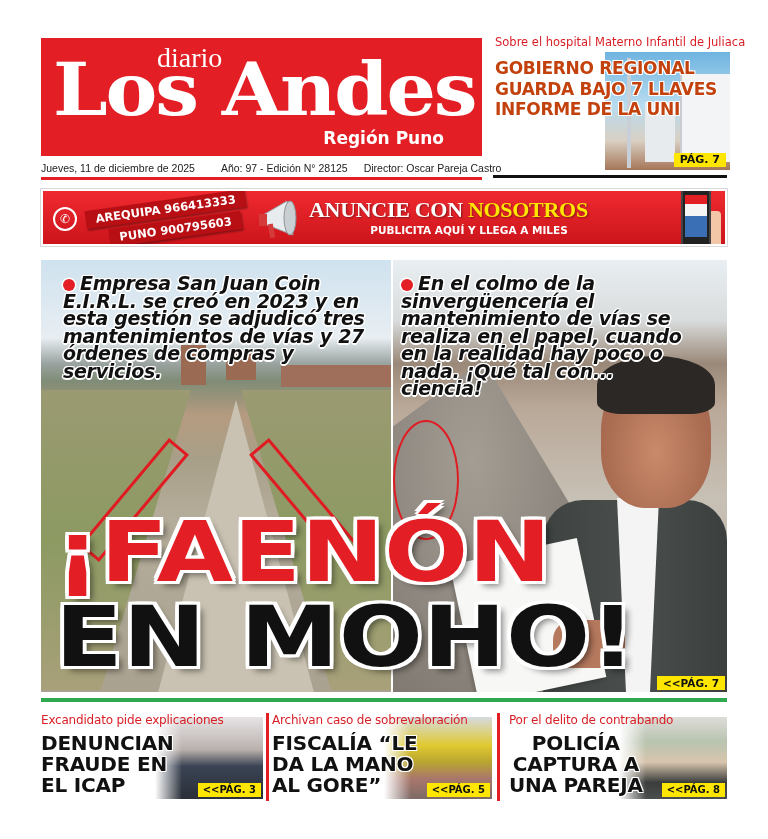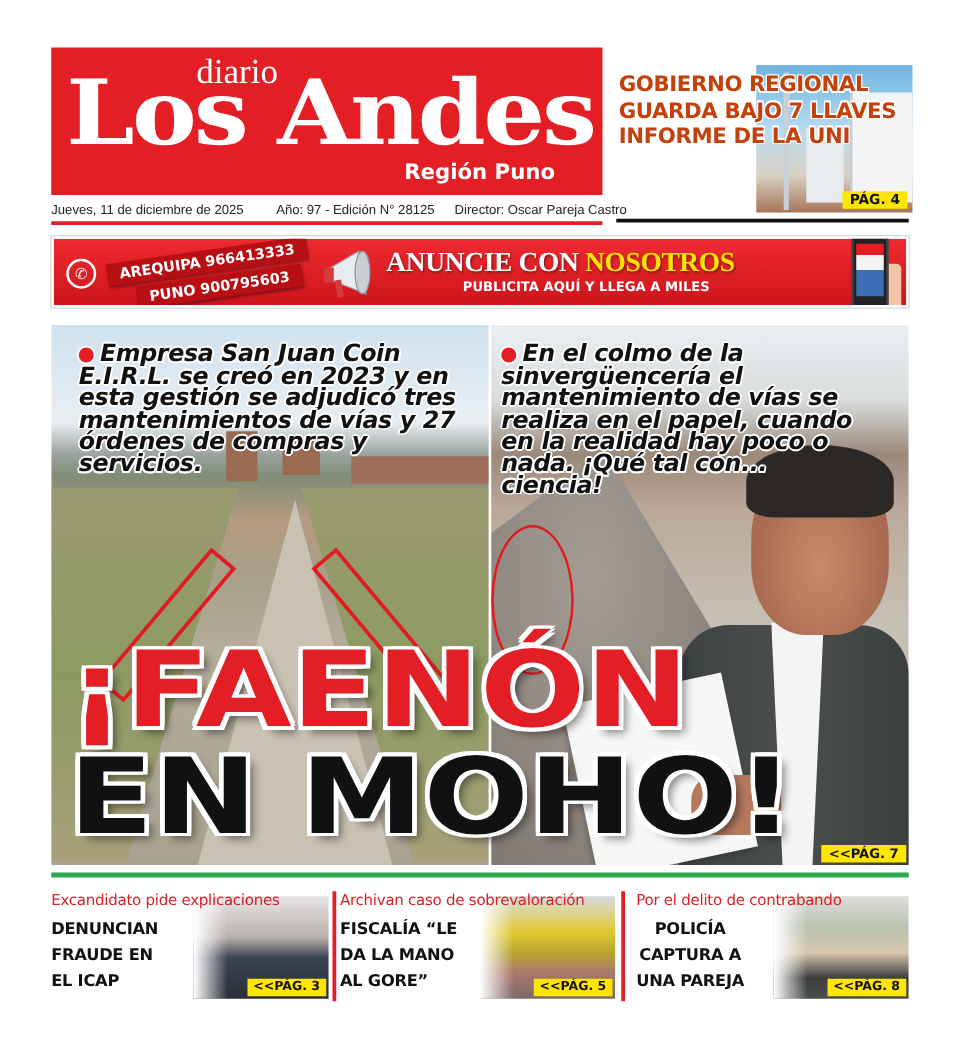--- a/index.html
+++ b/index.html
@@ -249,21 +249,21 @@
     color: #d81f26; white-space: nowrap; z-index: 2; letter-spacing: -0.2px;
   }
   .bottom-teaser .thumb {
     position: absolute; right: 0; top: 6px; width: 108px; height: 82px;
   }
   .bt1 .thumb { background: linear-gradient(90deg, rgba(255,255,255,1) 0%, rgba(255,255,255,0) 25%), linear-gradient(180deg, #e7e4e6 0%, #b9b0ac 40%, #3b4454 60%, #2a2f38 100%); }
   .bt2 .thumb { background: linear-gradient(90deg, rgba(255,255,255,1) 0%, rgba(255,255,255,0) 25%), linear-gradient(180deg, #d6dbe0 0%, #e0c92f 35%, #b9a530 55%, #a9776c 75%, #7d6a66 100%); }
   .bt3 .thumb { background: linear-gradient(90deg, rgba(255,255,255,1) 0%, rgba(255,255,255,0) 25%), linear-gradient(180deg, #dedcd8 0%, #b8c4b0 30%, #d8c5ad 55%, #3a3d3c 80%, #4b4f4d 100%); }
   .bottom-teaser .headline {
     position: absolute; left: 0; top: 22px; z-index: 2;
-    font-family: "DejaVu Sans", sans-serif; font-weight: 900; font-size: 13px; line-height: 21px;
+    font-family: "DejaVu Sans", sans-serif; font-weight: 900; font-size: 20px; line-height: 21px;
     color: #111; letter-spacing: -0.2px; white-space: pre-line;
     text-shadow: 1px 1px 0 #fff, -1px -1px 0 #fff, 1px -1px 0 #fff, -1px 1px 0 #fff;
   }
   .bottom-teaser .page-tag {
     position: absolute; right: 2px; bottom: 4px; height: 14px; line-height: 14px; padding: 0 5px;
     background: #ffe600; font-family: "DejaVu Sans", sans-serif; font-weight: bold; font-size: 10px; color: #111; z-index: 2;
   }
   .bt3 .kicker { left: 6px; }
   .bt3 .headline { left: 6px; }
 </style>
@@ -278,27 +278,28 @@
 <div class="dateline">
   <span>Jueves, 11 de diciembre de 2025</span>
   <span class="sep" style="margin-left:18px"></span>
   <span>Año: 97 - Edición N° 28125</span>
   <span class="sep"></span>
   <span>Director: Oscar Pareja Castro</span>
 </div>
 <div class="dateline-rule"></div>
 
 <div class="teaser-top">
+  <div class="kicker">Sobre el hospital Materno Infantil de Juliaca</div>
   <div class="photo">
     <div class="pole"></div>
     <div class="bldg2"></div>
     <div class="bldg1"></div>
   </div>
   <div class="headline">GOBIERNO REGIONAL GUARDA BAJO 7 LLAVES INFORME DE LA UNI</div>
-  <div class="page-tag">PÁG. 4</div>
+  <div class="page-tag">PÁG. 7</div>
 </div>
 <div class="teaser-top-rule"></div>
 
 <div class="ad">
   <div class="phone-icon">✆</div>
   <div class="ribbon r1">AREQUIPA 966413333</div>
   <div class="ribbon r2">PUNO 900795603</div>
   <svg class="megaphone" viewBox="0 0 46 44">
     <polygon points="6,18 30,4 36,38 10,28" fill="#e9ecee" stroke="#9aa1a6" stroke-width="1"></polygon>
     <ellipse cx="33" cy="21" rx="6" ry="17" fill="#c9ced2" stroke="#8e9499"></ellipse>

